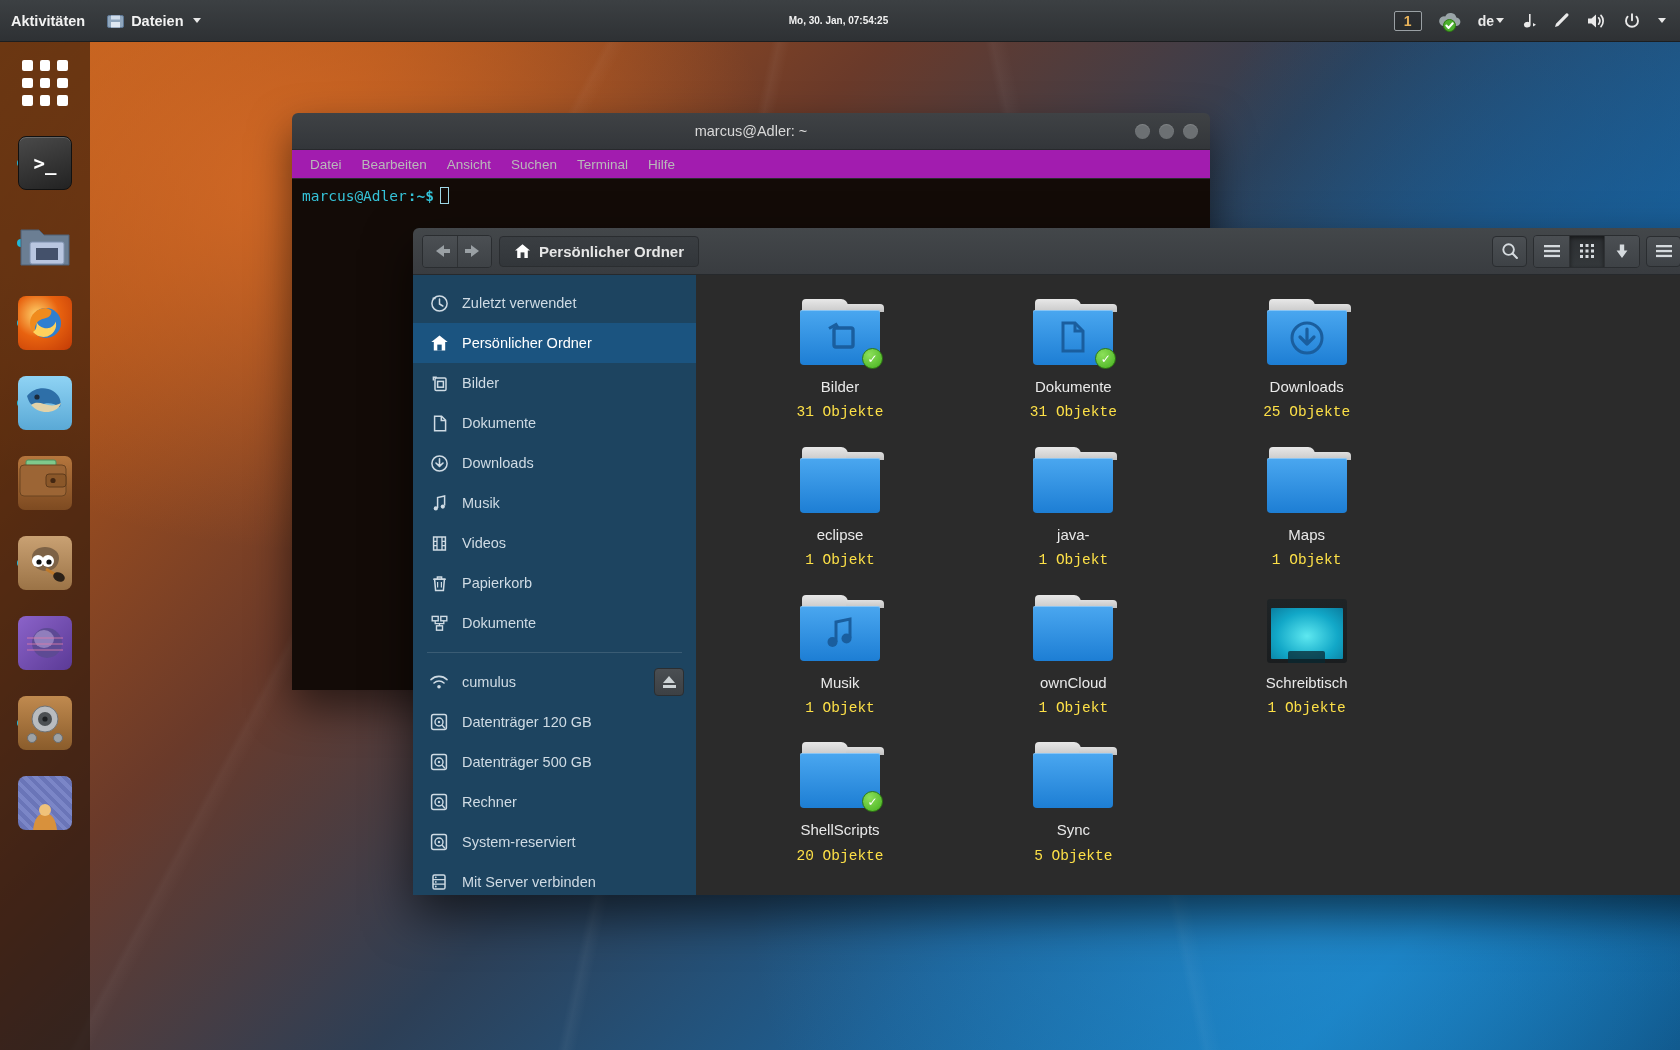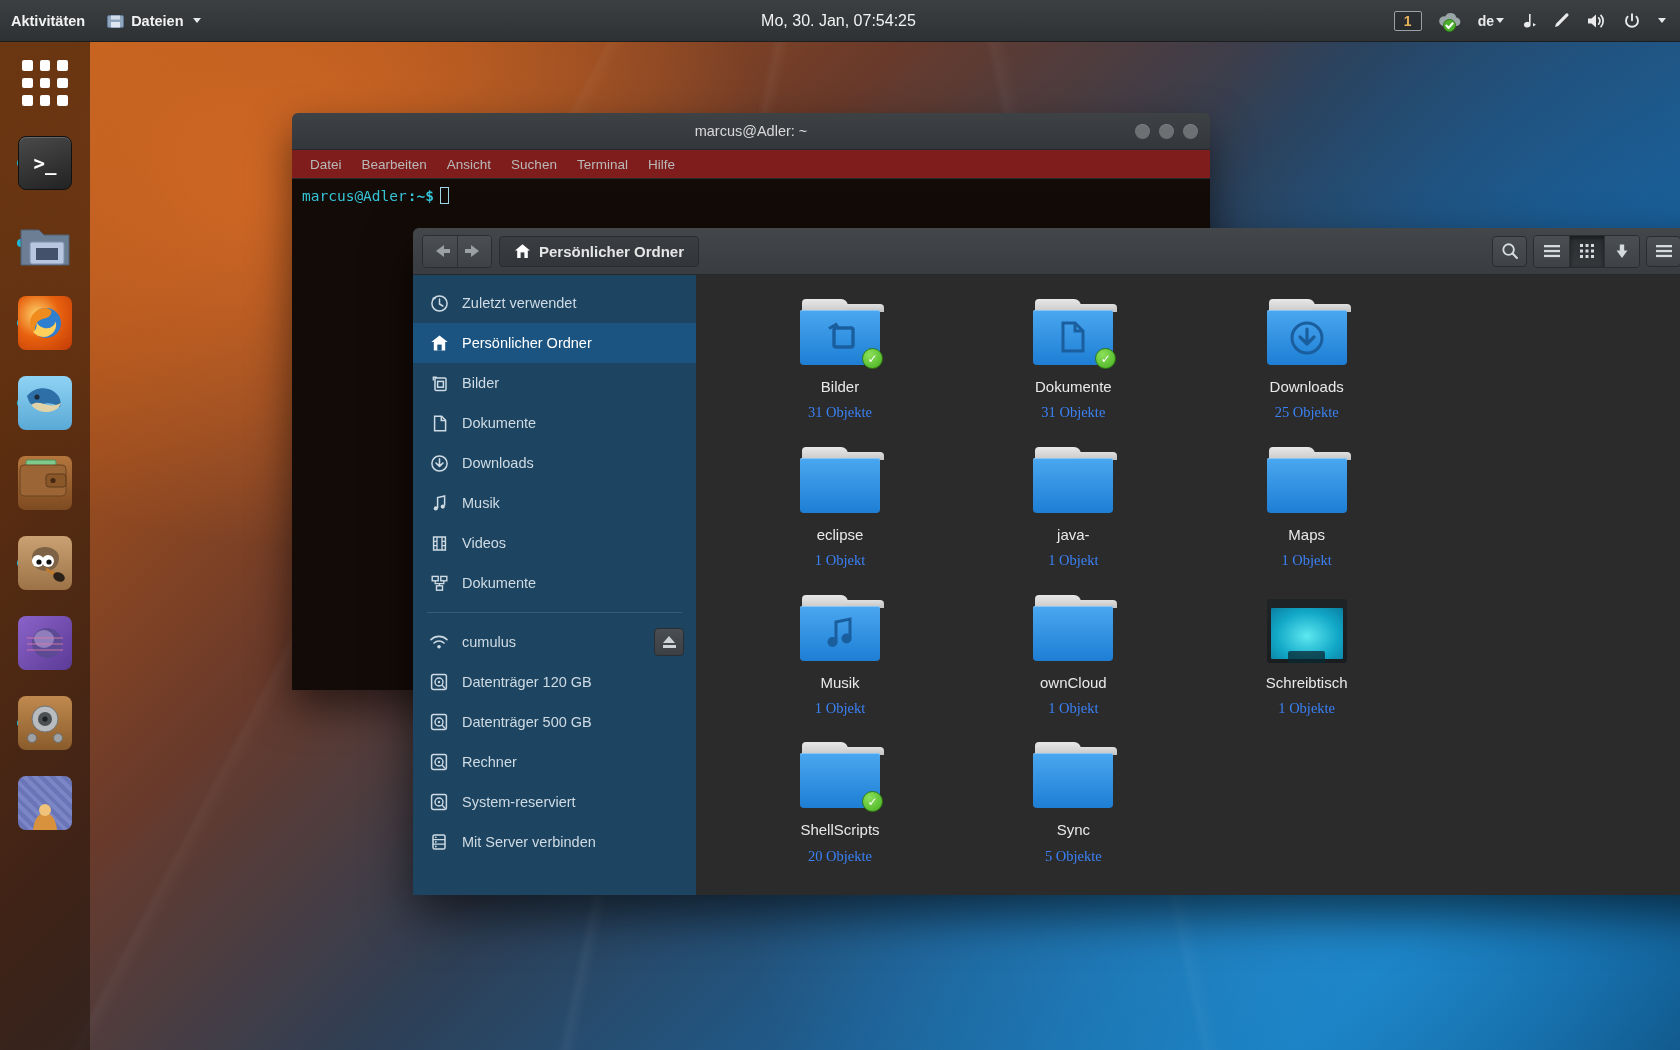--- a/index.html
+++ b/index.html
@@ -31,21 +31,21 @@
   #topbar {
     position:absolute; top:0; left:0; right:0; height:42px;
     background:linear-gradient(#3c4043,#2e3134);
     border-bottom:1px solid #1c1e20;
     display:flex; align-items:center;
     color:#f2f2f2; font-size:14.5px; font-weight:bold;
     z-index:60;
     font-family:"Liberation Sans", sans-serif;
   }
   .tb-item{ padding:0 11px; height:29px; display:flex; align-items:center; gap:7px; cursor:default;}
-  #tb-clock{ position:absolute; left:0; right:3px; text-align:center; font-weight:normal; font-size:16px; pointer-events:none;}
+  #tb-clock{ position:absolute; left:0; right:3px; text-align:center; font-weight:bold; font-size:10px; pointer-events:none;}
   #tb-right{ margin-left:auto; display:flex; align-items:center; gap:2px; padding-right:8px; z-index:2;}
   .tb-ic{ display:flex; align-items:center; justify-content:center; height:29px; padding:0 6px;}
   .caret{ width:0;height:0;border-left:4.5px solid transparent;border-right:4.5px solid transparent;border-top:5px solid #e8e8e8; display:inline-block; margin-left:2px;}
   #ws-badge{
     border:1px solid #9aa0a4; color:#e8b35a; font-size:14px; font-weight:bold;
     padding:1px 9px; border-radius:2px; background:rgba(0,0,0,0.18);
   }
   #kbd-lang{ color:#eaeaea; font-size:14px; font-weight:bold; display:flex; align-items:center;}
 
   
@@ -81,21 +81,21 @@
   }
   #term-title{
     height:37px; background:linear-gradient(#3f4245,#33363a);
     display:flex; align-items:center; justify-content:center; position:relative;
     color:#d8d8d8; font-size:14.5px; font-family:"Liberation Sans",sans-serif;
     border-bottom:1px solid #27292c;
   }
   #term-btns{ position:absolute; right:12px; top:0; height:37px; display:flex; align-items:center; gap:9px;}
   #term-btns i{ width:15px;height:15px;border-radius:50%; background:#6c7073; display:block; box-shadow:inset 0 1px 1px rgba(255,255,255,.15);}
   #term-menu{
-    height:29px; background:#7f1d1d; display:flex; align-items:center; gap:0px;
+    height:29px; background:#a21caf; display:flex; align-items:center; gap:0px;
     padding-left:8px; color:#b9b9b9; font-size:13.5px; font-family:"Liberation Sans",sans-serif;
     border-bottom:1px solid #2a2c2f;
   }
   #term-menu span{ padding:4px 10px; border-radius:3px; cursor:default;}
   #term-body{
     background:#2a1a10; height:511px; position:relative;
     padding:8px 10px; font-family:"DejaVu Sans Mono", monospace; font-size:14.5px;
   }
   #term-body:before{ content:""; position:absolute; inset:0; background:rgba(0,0,0,0.55);}
   #term-line{ position:relative; z-index:2; display:flex; align-items:center; gap:1px;}
@@ -173,21 +173,21 @@
   #grid-area{
     flex:1; background:#2b2b2b; position:relative; overflow:hidden;
     padding:22px 0 0 0;
   }
   #grid{
     display:grid; grid-template-columns:repeat(3,1fr);
     row-gap:22px; padding:0 60px 0 60px; width:820px;
   }
   .fitem{ display:flex; flex-direction:column; align-items:center; gap:6px; cursor:default; width:168px;}
   .fname{ color:#e9e9e9; font-size:15px; font-family:"Liberation Sans",sans-serif; line-height:1.35;}
-  .fcount{ color:#3b82f6; font-size:14.5px; font-family:Liberation Serif, serif; line-height:1.35;}
+  .fcount{ color:#fde047; font-size:14.5px; font-family:Liberation Mono, monospace; line-height:1.35;}
   .fico{ width:88px;height:74px; position:relative;}
 
   .folder{ position:absolute; inset:0;}
   .folder .tab{
     position:absolute; left:6px; top:2px; width:46px; height:13px;
     background:linear-gradient(#e8e8e8,#c9c9c9); border-radius:4px 7px 0 0;
   }
   .folder .tab:after{
     content:""; position:absolute; left:44px; top:5px; width:38px;height:8px;
     background:linear-gradient(#e0e0e0,#c2c2c2); border-radius:0 4px 0 0;
@@ -580,20 +580,30 @@
         <span class="side-ico">
           <svg width="19" height="19" viewBox="0 0 19 19">
               <rect x="3.6" y="3" width="11.8" height="13" fill="none" stroke="#cfdbe4" stroke-width="1.5"></rect>
               <path d="M7 3v13M12 3v13" stroke="#cfdbe4" stroke-width="1.3"></path>
               <path d="M3.6 7.4h3.4M12 7.4h3.4M3.6 11.6h3.4M12 11.6h3.4" stroke="#cfdbe4" stroke-width="1.2"></path>
             </svg>
         </span>
         <span>Videos</span>
       </div>
 
+      <div class="side-item">
+        <span class="side-ico">
+          <svg width="19" height="19" viewBox="0 0 19 19">
+              <path d="M4.6 5.2h9.8l-1 11.2H5.6z" fill="none" stroke="#cfdbe4" stroke-width="1.5"></path>
+              <path d="M3.2 5.2h12.6M7.4 3h4.2v2.2H7.4z" fill="none" stroke="#cfdbe4" stroke-width="1.5"></path>
+              <path d="M7.6 8v5.6M11.4 8v5.6" stroke="#cfdbe4" stroke-width="1.2"></path>
+            </svg>
+        </span>
+        <span>Papierkorb</span>
+      </div>
 
       <div class="side-item">
         <span class="side-ico">
           <svg width="19" height="19" viewBox="0 0 19 19">
               <rect x="2.2" y="2.4" width="6" height="4.4" fill="none" stroke="#cfdbe4" stroke-width="1.4"></rect>
               <rect x="10.8" y="2.4" width="6" height="4.4" fill="none" stroke="#cfdbe4" stroke-width="1.4"></rect>
               <rect x="6.5" y="11.8" width="6" height="4.4" fill="none" stroke="#cfdbe4" stroke-width="1.4"></rect>
               <path d="M5.2 6.8v2.8h8.6V6.8M9.5 9.6v2.2" stroke="#cfdbe4" stroke-width="1.3" fill="none"></path>
             </svg>
         </span>

